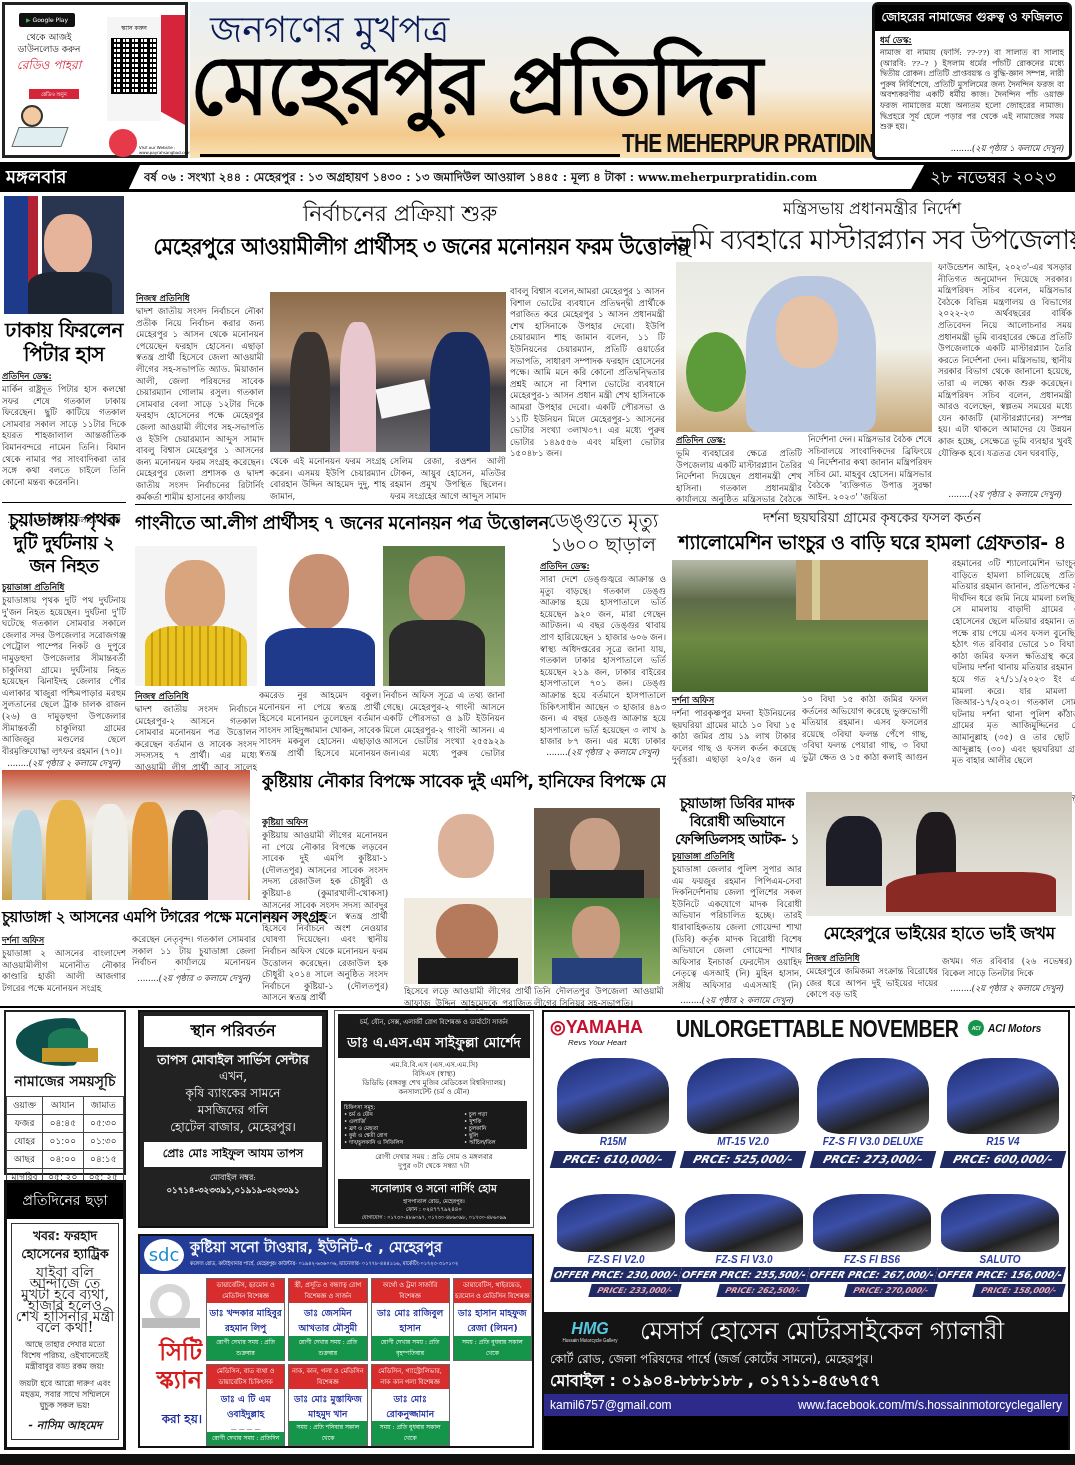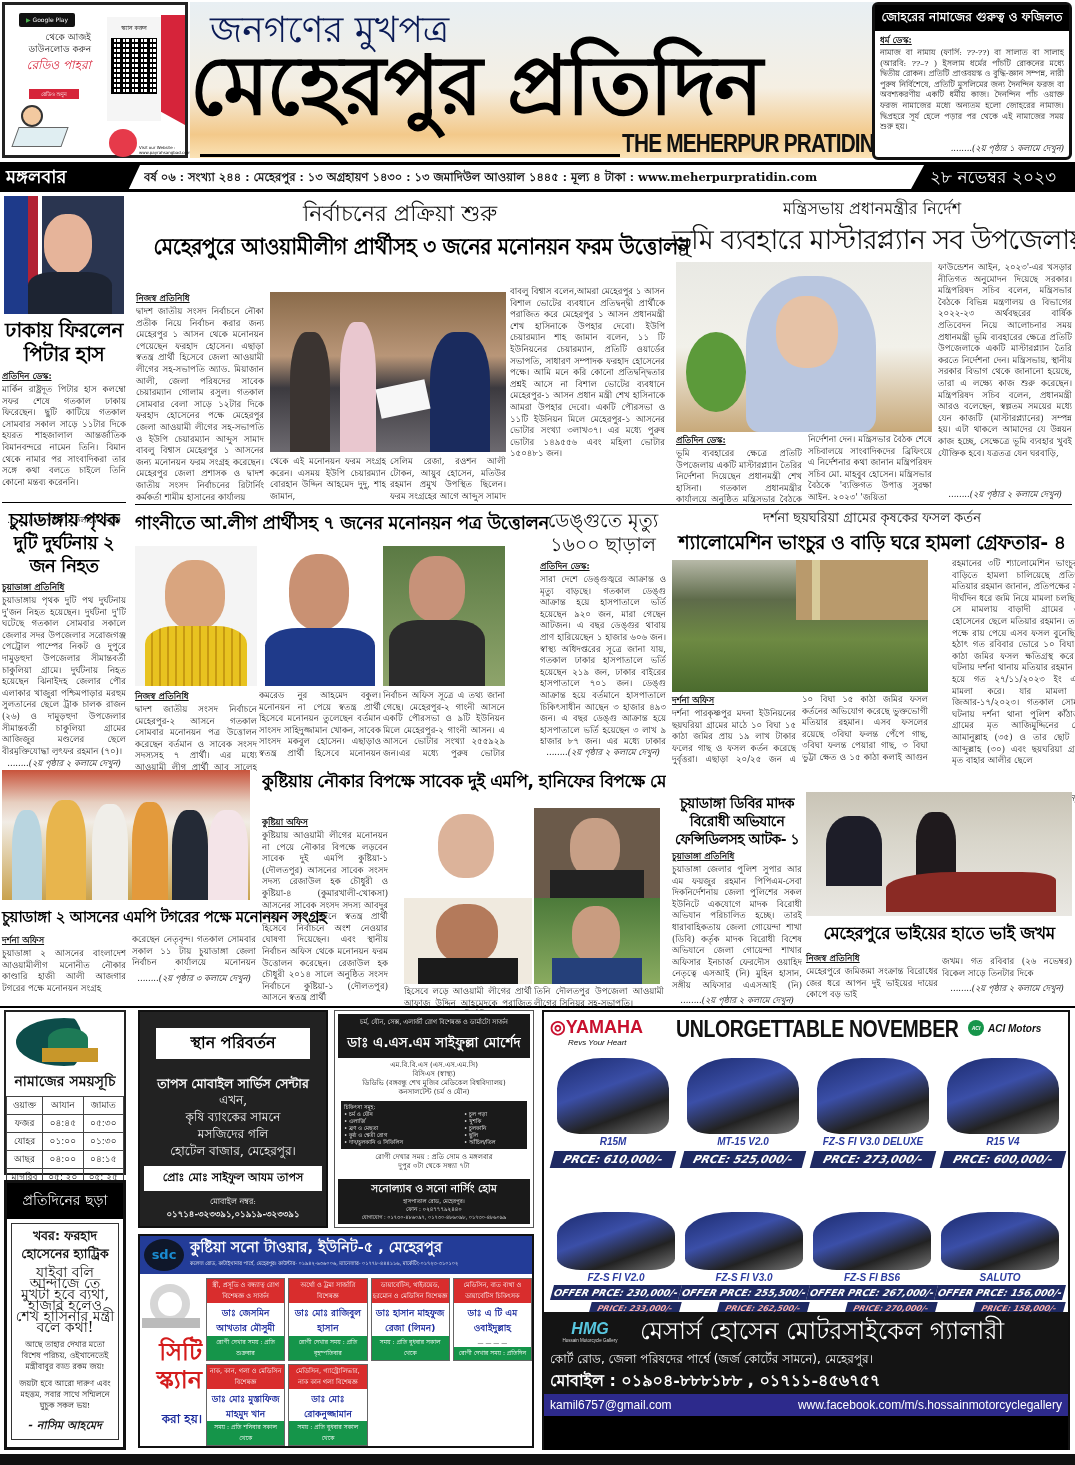--- a/index.html
+++ b/index.html
@@ -27,21 +27,21 @@
 .doc-card .top{background:#d92d2d;color:#fff;text-align:center;padding:1px;font-size:6.5px}
 .doc-card .name{color:#1b2a9c;font-weight:bold;font-size:9px;text-align:center;padding:3px 1px}
 .doc-card .deg{color:#333;font-size:6px;text-align:center;line-height:8px;padding:0 2px}
 .doc-card .bot{background:#15954a;color:#fff;text-align:center;font-size:6px;padding:1px;position:absolute;bottom:0;left:0;right:0}
 </style>
 </head>
 <body>
 
 <div class="abs" id="ad-top">
   <div class="abs" style="left:14px;top:8px;width:56px;height:14px;background:#111;border-radius:2px;color:#fff;font-size:6px;font-family:'DejaVu Sans',sans-serif;line-height:14px;text-align:center"><span style="color:#4caf50">▶</span> <span>Google Play</span></div>
-  <div class="abs" style="left:2px;top:26px;width:84px;font-size:9px;line-height:12px;text-align:right;font-family:'DejaVu Sans',sans-serif">
+  <div class="abs" style="left:2px;top:26px;width:84px;font-size:9px;line-height:12px;text-align:center;font-family:'DejaVu Sans',sans-serif">
     <div>থেকে আজই</div>
     <div>ডাউনলোড করুন</div>
     <div style="color:#d6243a;font-size:12px;margin-top:4px;font-style:italic">রেডিও পাহরা</div>
   </div>
   <div class="abs" style="left:24px;top:84px;width:50px;height:10px;background:#d6243a;color:#fff;font-size:5px;text-align:center;line-height:10px">রেডিও শুনুন</div>
   <div class="abs" style="left:6px;top:100px;width:70px;height:50px">
     <div style="position:absolute;left:10px;top:0;width:22px;height:22px;border-radius:50%;background:#f3c9a0;border:2px solid #333"></div>
     <div style="position:absolute;left:4px;top:22px;width:50px;height:20px;background:#e0eef2;border:1px solid #666;transform:skewX(-20deg)"></div>
   </div>
   <div class="abs" style="left:102px;top:12px;width:54px;height:104px;background:#f5f5f5">
@@ -297,21 +297,21 @@
   <div style="margin:4px;border:1px solid #333;padding:3px;text-align:center">
     <div style="font-size:12.5px;line-height:18px;font-family:'DejaVu Sans',sans-serif;font-weight:bold">খবর: ফরহাদ হোসেনের হ্যাট্রিক</div>
     <div style="font-size:14px;line-height:11px;margin-top:4px">যাইবা বলি আন্দাজে তে মুখটা হবে ব্যথা, হাজার হলেও শেখ হাসিনার মন্ত্রী বলে কথা!</div>
     <div style="font-size:8px;line-height:11px;margin-top:6px">আছে তাহার দেখার মতো বিশেষ পরিচয়, ওইখানেতেই মন্ত্রীবাবুর বড্ড রকম জয়!</div>
     <div style="font-size:8px;line-height:11px;margin-top:6px">জয়টা হবে আরো দারুণ এবং মহত্তম, সবার সাথে সম্মিলনে ঘুচুক সকল ভয়!</div>
     <div style="font-size:11px;font-style:italic;margin-top:6px;font-weight:bold">- নাসিম আহমেদ</div>
   </div>
 </div>
 
 <div class="abs" style="left:138px;top:1010px;width:190px;height:218px;background:#222;border:2px solid #111;color:#fff;text-align:center">
-  <div style="background:#fff;color:#000;margin:16px;font-size:16px;font-weight:bold;font-family:'DejaVu Sans',sans-serif;padding:2px 8px">স্থান পরিবর্তন</div>
+  <div style="background:#fff;color:#000;margin:4px;font-size:16px;font-weight:bold;font-family:'DejaVu Sans',sans-serif;padding:2px 8px">স্থান পরিবর্তন</div>
   <div style="font-size:12.5px;font-weight:bold;font-family:'DejaVu Sans',sans-serif;line-height:17px;margin-top:4px">তাপস মোবাইল সার্ভিস সেন্টার</div>
   <div style="font-size:12px;line-height:17px">এখন,</div>
   <div style="font-size:12px;line-height:17px">কৃষি ব্যাংকের সামনে</div>
   <div style="font-size:12px;line-height:17px">মসজিদের গলি</div>
   <div style="font-size:12px;line-height:17px">হোটেল বাজার, মেহেরপুর।</div>
   <div style="background:#fff;color:#000;margin:6px 4px 4px;font-size:11px;font-weight:bold;padding:3px 0">প্রোঃ মোঃ সাইফুল আযম তাপস</div>
   <div style="font-size:8px">মোবাইল নম্বর:</div>
   <div style="font-size:8.6px;font-weight:bold">০১৭১৪-৩২৩৩৯১,০১৯১৯-৩২৩৩৯১</div>
 </div>
 
@@ -379,21 +379,21 @@
         <div class="bike" style="width:92%;height:76px;margin:4px auto 0"></div>
         <div style="font-size:10px;font-weight:bold;font-style:italic;color:#2a3a9e;margin-top:2px;white-space:nowrap;overflow:hidden">FZ-S FI V3.0 DELUXE</div>
         <div class="price-tag" style="margin-top:4px">PRCE: 273,000/-</div>
       </div>
       <div style="flex: 1 1 0%; position: relative; text-align: center;">
         <div class="bike" style="width:92%;height:76px;margin:4px auto 0"></div>
         <div style="font-size:10px;font-weight:bold;font-style:italic;color:#2a3a9e;margin-top:2px;white-space:nowrap;overflow:hidden">R15 V4</div>
         <div class="price-tag" style="margin-top:4px">PRCE: 600,000/-</div>
       </div>
     </div>
-  <div id="bike-row2" class="abs" style="left:8px;top:196px;width:512px;height:118px;display:flex;gap:0">
+  <div id="bike-row2" class="abs" style="left:8px;top:178px;width:512px;height:118px;display:flex;gap:0">
       <div style="flex: 1 1 0%; position: relative; text-align: center;">
         <div class="bike" style="width:92%;height:58px;margin:4px auto 0"></div>
         <div style="font-size:10px;font-weight:bold;font-style:italic;color:#2a3a9e;margin-top:2px;white-space:nowrap;overflow:hidden">FZ-S FI V2.0</div>
         <div class="price-tag" style="font-size:9.5px;margin-top:2px">OFFER PRCE: 230,000/-</div>
         <div class="price-tag" style="font-size:8px;width:70%;margin:2px 0 0 30%;color:#f7b0b0">PRICE: 233,000/-</div>
       </div>
       <div style="flex: 1 1 0%; position: relative; text-align: center;">
         <div class="bike" style="width:92%;height:58px;margin:4px auto 0"></div>
         <div style="font-size:10px;font-weight:bold;font-style:italic;color:#2a3a9e;margin-top:2px;white-space:nowrap;overflow:hidden">FZ-S FI V3.0</div>
         <div class="price-tag" style="font-size:9.5px;margin-top:2px">OFFER PRCE: 255,500/-</div>
@@ -424,34 +424,40 @@
   </div>
   <div class="abs" style="left:0;top:382px;width:524px;height:22px;background:#2d2a8c;color:#fff;font-size:12px;line-height:22px;display:flex;justify-content:space-between;padding:0 6px">
     <span>kamil6757@gmail.com</span>
     <span>www.facebook.com/m/s.hossainmotorcyclegallery</span>
   </div>
   <div class="abs" style="left:0;top:404px;width:524px;height:34px;background:#000"></div>
 </div>
 
 <div class="abs" style="left:138px;top:1234px;width:396px;height:214px;border:2px solid #111;background:#fff;font-family:'DejaVu Sans',sans-serif">
   <div style="background:#233c98;color:#fff;height:38px;position:relative">
-    <div class="abs" style="left:4px;top:3px;width:40px;height:32px;border-radius:50%;background:#0f172a;color:#1a8bd0;font-weight:bold;font-size:13px;text-align:center;line-height:32px">sdc</div>
+    <div class="abs" style="left:4px;top:3px;width:40px;height:32px;border-radius:50%;background:#ffffff;color:#1a8bd0;font-weight:normal;font-size:18px;text-align:center;line-height:32px">sdc</div>
     <div class="abs" style="left:50px;top:0;font-size:14.5px;font-weight:bold;white-space:nowrap">কুষ্টিয়া সনো টাওয়ার, ইউনিট-৫ , মেহেরপুর</div>
     <div class="abs" style="left:50px;top:24px;font-size:5px;white-space:nowrap">কলেজ রোড, কাটাইখানার পার্শ্বে, মেহেরপুর। কাউন্টার- ০১৯৪২-৬৩৬০০৬, ম্যানেজার- ০১৭৭৮-৪৪৪১১৬, মার্কেটিং-০১৭২৩-৩১০১০২</div>
   </div>
   <div class="abs" style="left:2px;top:42px;width:60px;height:166px;text-align:right">
     <div style="height:60px;position:relative">
       <div style="position:absolute;left:8px;top:6px;width:40px;height:40px;border-radius:50%;border:8px solid #d6d6d6"></div>
       <div style="position:absolute;left:0;top:40px;width:58px;height:10px;background:#bbb"></div>
     </div>
     <div style="color:#d41c1c;font-size:24px;font-weight:bold;line-height:28px">সিটি স্ক্যান</div>
     <div style="color:#1b2a9c;font-size:12px;font-weight:bold;margin-top:16px">করা হয়।</div>
   </div>
   <div id="doc-grid" class="abs" style="left:66px;top:42px;width:326px;height:168px;display:grid;grid-template-columns:repeat(4,1fr);grid-template-rows:1fr 1fr;gap:3px">
       <div class="doc-card" style="position: relative;">
+        <div class="top">ডায়াবেটিস, হরমোন ও মেডিসিন বিশেষজ্ঞ</div>
+        <div class="name">ডাঃ খন্দকার মাহিবুর রহমান লিপু</div>
+        <div class="deg">— — — —<br>— — — — —<br>— — —</div>
+        <div class="bot">রোগী দেখার সময় : প্রতি শুক্রবার</div>
+      </div>
+      <div class="doc-card" style="position: relative;">
         <div class="top">স্ত্রী, প্রসূতি ও বন্ধ্যাত্ব রোগ বিশেষজ্ঞ ও সার্জন</div>
         <div class="name">ডাঃ জেসমিন আখতার মৌসুমী</div>
         <div class="deg">— — — —<br>— — — — —<br>— — —</div>
         <div class="bot">রোগী দেখার সময় : প্রতি শুক্রবার</div>
       </div>
       <div class="doc-card" style="position: relative;">
         <div class="top">অর্থো ও ট্রমা সার্জারি বিশেষজ্ঞ</div>
         <div class="name">ডাঃ মোঃ রাজিবুল হাসান</div>
         <div class="deg">— — — —<br>— — — — —<br>— — —</div>
         <div class="bot">রোগী দেখার সময় : প্রতি বৃহস্পতিবার</div>

